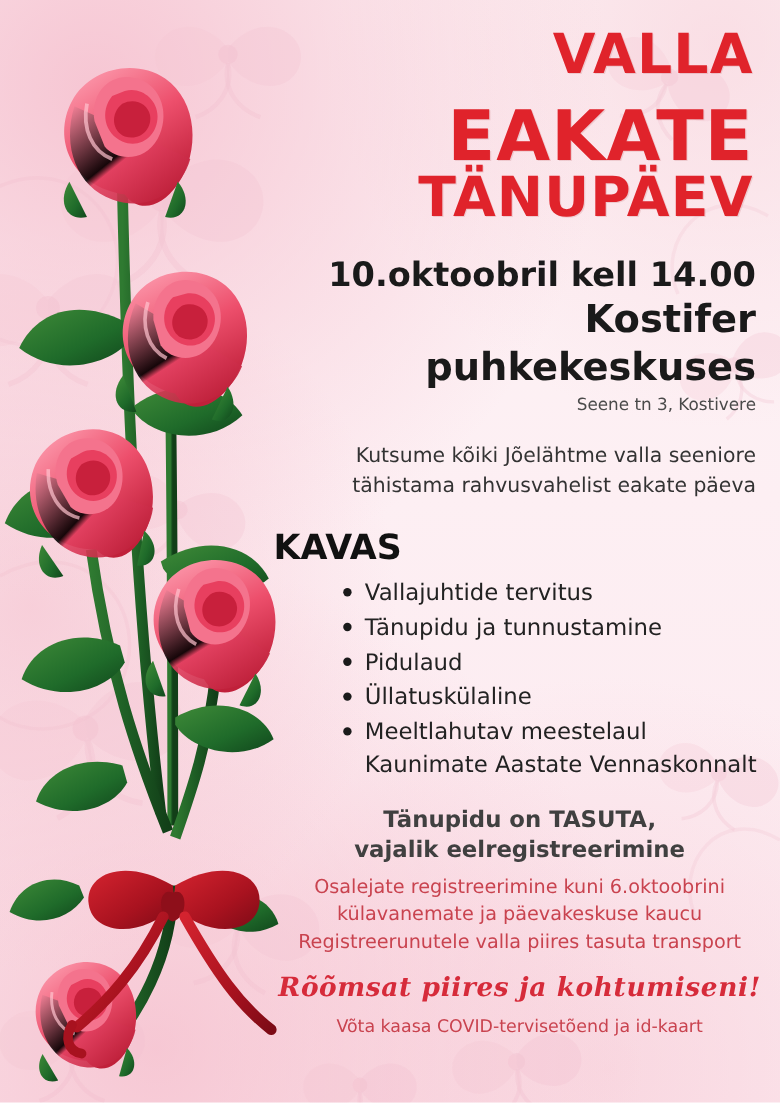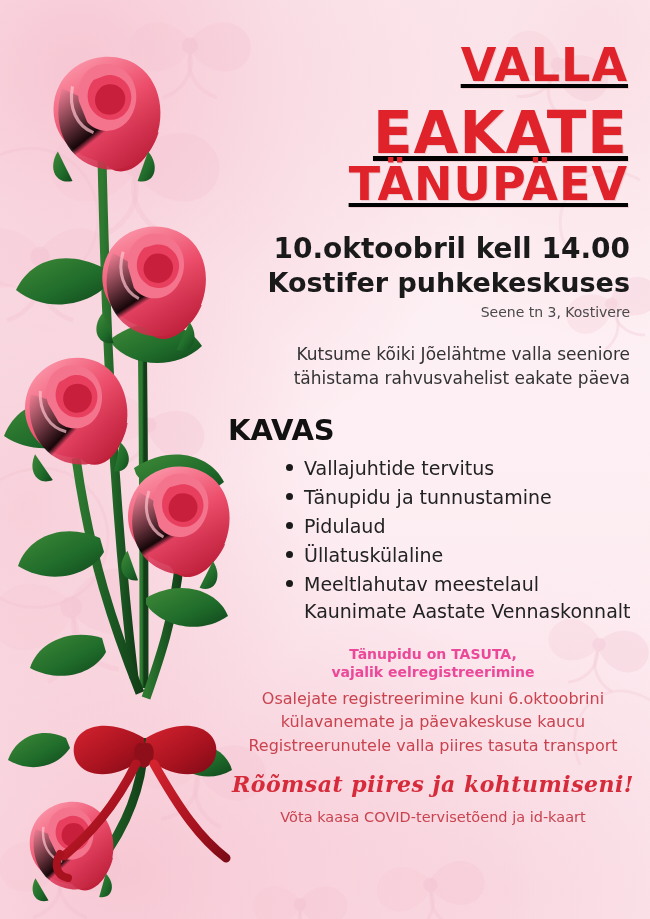--- a/index.html
+++ b/index.html
@@ -54,23 +54,22 @@
   .content {
     position: absolute;
     left: 228px;
     top: 0;
     width: 410px;
     height: 919px;
   }
 
   .title-block {
     text-align: right;
-    padding-top: 44px;
+    padding-top: 24px;
     padding-right: 10px;
-    text-decoration: underline;
   }
   .t1, .t2, .t3 {
     font-family: "DejaVu Sans", sans-serif;
     font-weight: bold;
     color: #e0232b;
     letter-spacing: 1px;
     line-height: 0.95;
     margin: 0;
     text-shadow: 1px 1px 0 rgba(150,0,10,0.12);
   }
@@ -84,21 +83,21 @@
     padding-right: 8px;
   }
   .when .line1 {
     font-size: 28px;
     font-weight: bold;
     color: #1a1a1a;
     letter-spacing: 0px;
     line-height: 1.2;
   }
   .when .line2 {
-    font-size: 27px;
+    font-size: 32px;
     font-weight: bold;
     color: #1a1a1a;
     line-height: 1.25;
   }
   .when .addr {
     font-size: 14px;
     color: #4a4a4a;
     margin-top: 4px;
   }
 
@@ -144,22 +143,22 @@
     border-radius: 50%;
   }
   .program li .sub {
     display: block;
     padding-left: 0px;
   }
 
   .free-block {
     margin-top: 20px;
     text-align: center;
-    color: #ec4899;
-    font-size: 14px;
+    color: #404040;
+    font-size: 19px;
     font-weight: bold;
     line-height: 1.3;
   }
   .reg-lines {
     margin-top: 6px;
     text-align: center;
     color: #c9434f;
     font-size: 16px;
     line-height: 1.45;
   }

